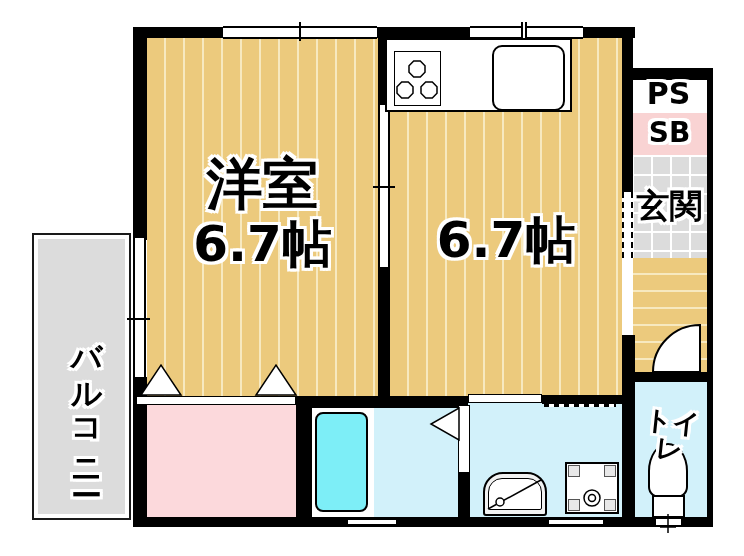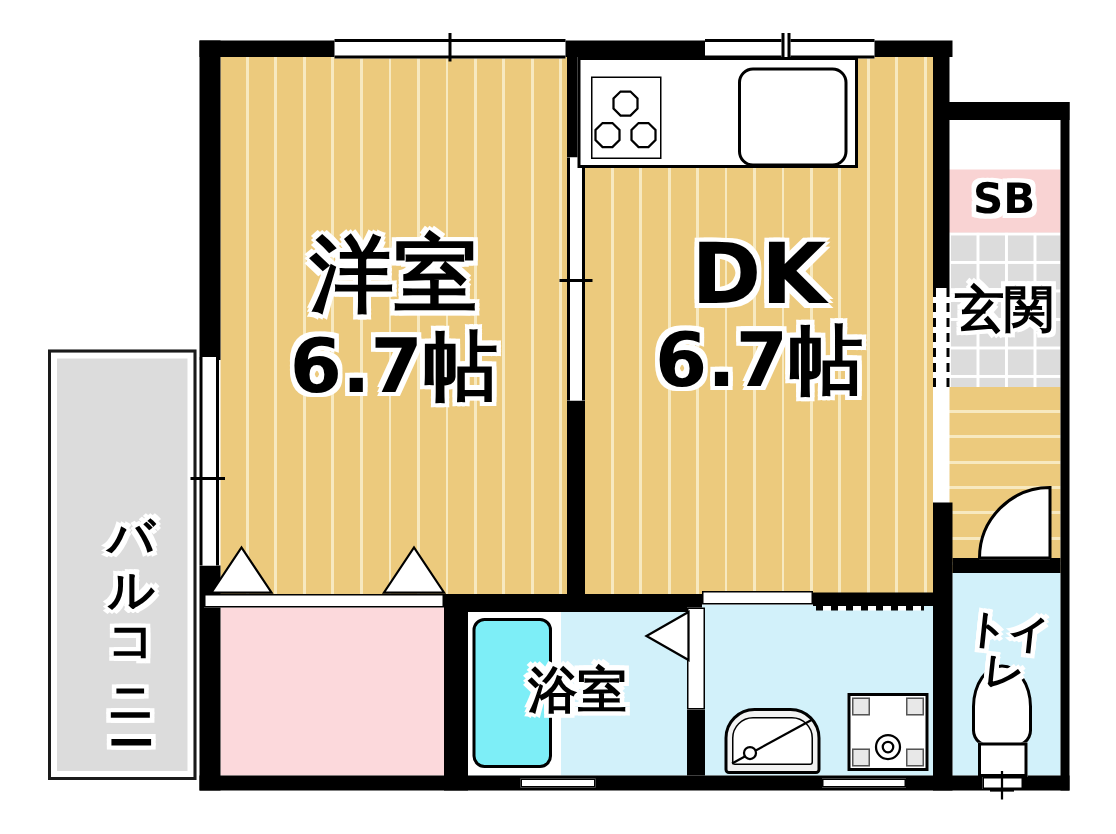--- a/index.html
+++ b/index.html
@@ -103,21 +103,20 @@
     <line x1="488" y1="509" x2="541" y2="480" stroke="#000" stroke-width="1.5"></line>
     <circle cx="500" cy="502" r="4" fill="#fff" stroke="#000" stroke-width="1.5"></circle>
     <circle cx="592" cy="498" r="8" fill="#fff" stroke="#000" stroke-width="1.5"></circle>
     <circle cx="592" cy="498" r="3.5" fill="none" stroke="#000" stroke-width="1.5"></circle>
     <line x1="668" y1="514" x2="668" y2="533" stroke="#000" stroke-width="1.5"></line>
     <line x1="660" y1="527" x2="676" y2="527" stroke="#000" stroke-width="1.5"></line>
   </svg>
 
   <div class="lbl" style="left:147px;top:156px;width:231px;font-size:56px;">洋室</div>
   <div class="lbl" style="left:147px;top:219px;width:231px;font-size:50px;">6.7帖</div>
-  <div class="lbl" style="left:390px;top:156px;width:232px;font-size:56px;">DK</div>
   <div class="lbl" style="left:390px;top:215px;width:232px;font-size:50px;">6.7帖</div>
+  <div class="lbl" style="left:630px;top:79px;width:77px;font-size:30px;">PS</div>
   <div class="lbl" style="left:630px;top:189px;width:79px;font-size:33px;">玄関</div>
   <div class="lbl" style="left:632px;top:119px;width:75px;font-size:28px;">SB</div>
   <div class="lbl" style="left:62px;top:297px;width:40px;height:210px;font-size:31px;writing-mode:vertical-rl;letter-spacing:4px;">バルコニー</div>
-  <div class="lbl" style="left:312px;top:443px;width:146px;font-size:33px;">浴室</div>
   <div class="lbl" style="left:632px;top:408px;width:78px;font-size:27px;transform:rotate(6deg);">トイレ</div>
 
 </div>
 
 </body></html>

